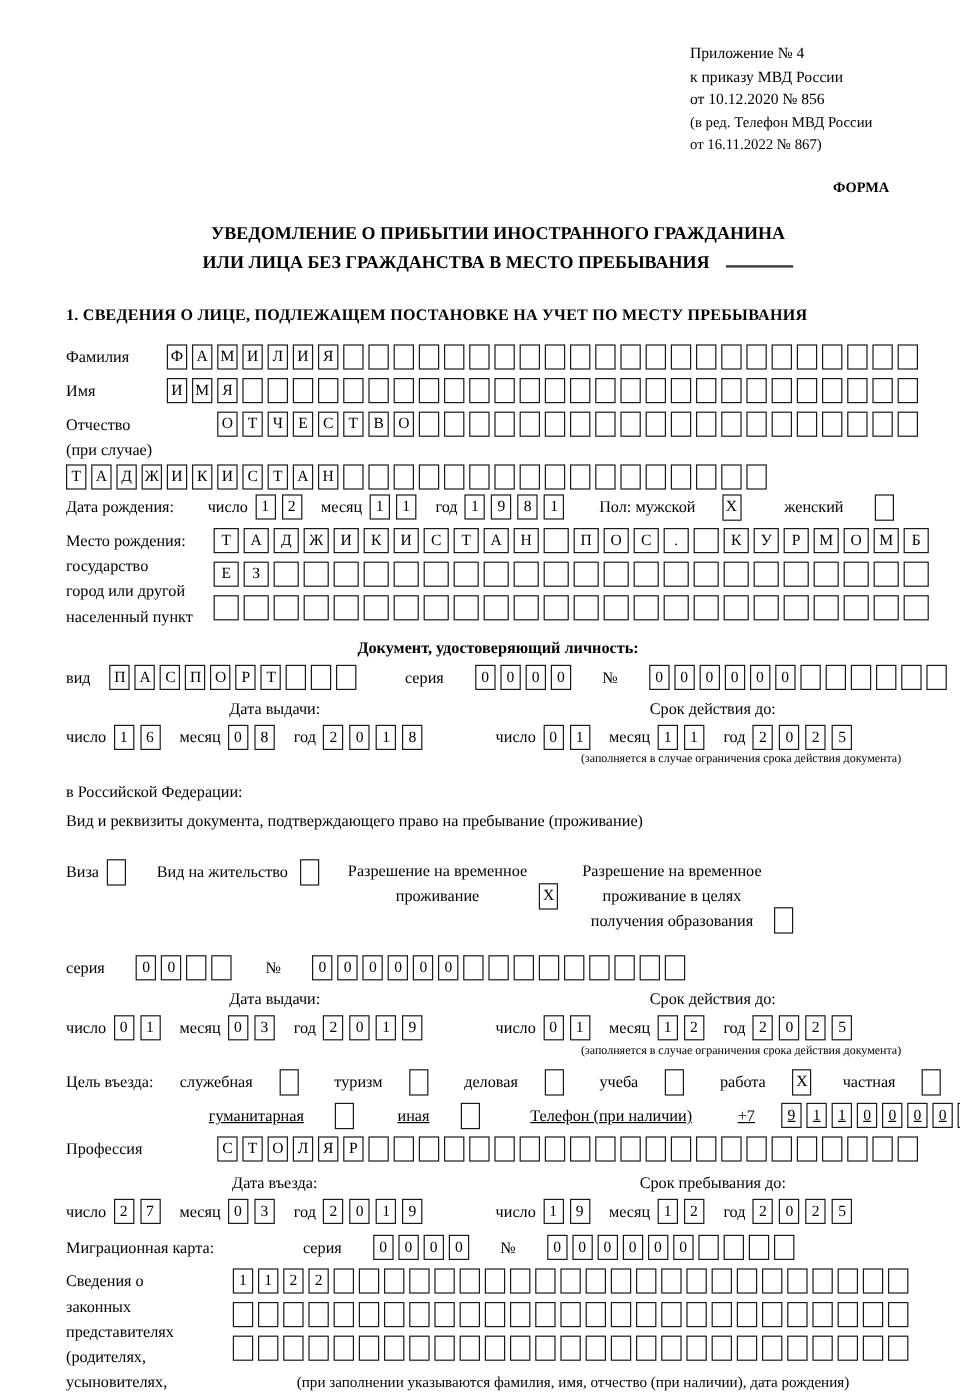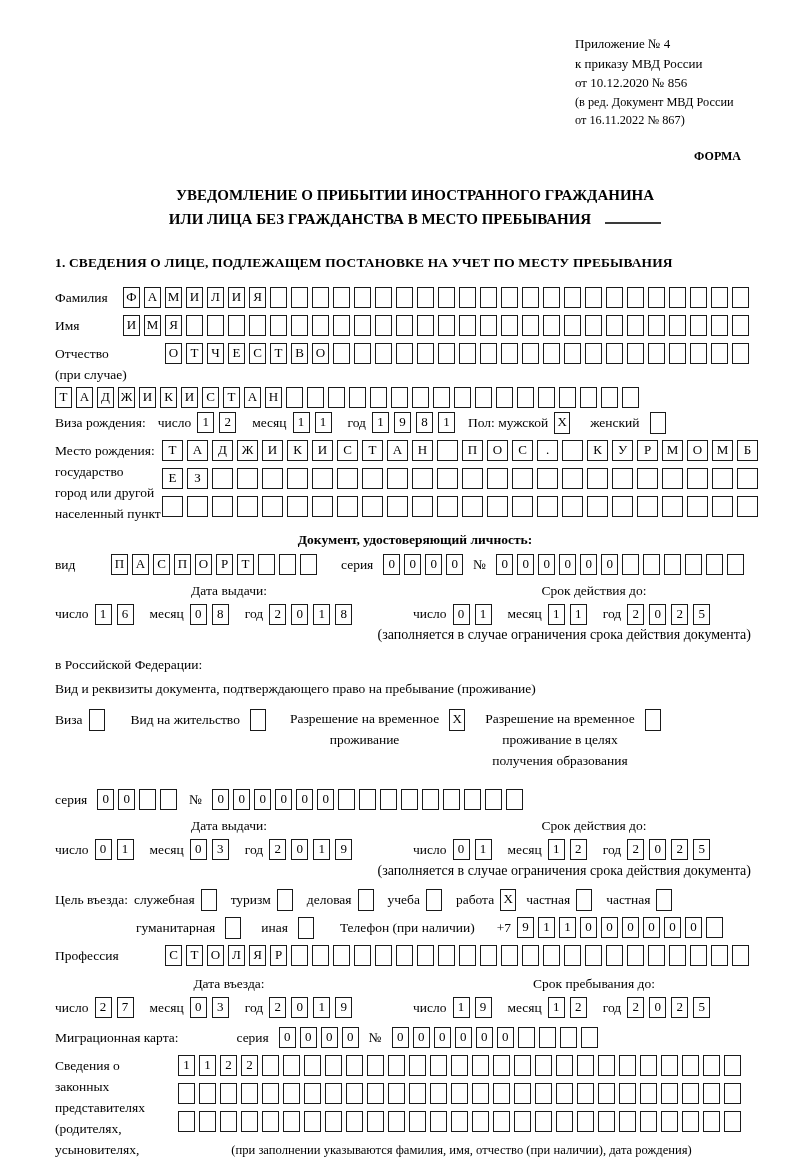--- a/index.html
+++ b/index.html
@@ -9,21 +9,21 @@
   
   .hdr{margin-left:auto;width:200px;line-height:1.5;font-size:13px;}
   .hdr .sub{font-size:12.3px;}
   .forma{text-align:right;font-weight:bold;padding-right:34px;margin-top:20px;font-size:12px;}
 
   .title{text-align:center;font-weight:bold;font-size:15px;margin-top:20px;line-height:1.55;}
   .blank-line{display:inline-block;width:56px;border-bottom:2px solid #3a3a3a;margin-left:14px;vertical-align:baseline;}
   .sec{font-weight:bold;font-size:13.4px;margin-top:24px;margin-bottom:16px;letter-spacing:.2px;}
 
   
-  .row{display:flex;align-items:flex-start;margin-bottom:6px;}
+  .row{display:flex;align-items:flex-start;margin-bottom:6px;gap:16px;}
   .lab{white-space:nowrap;line-height:22px;}
   .stack{line-height:21px;}
   .w68{width:68px;flex:none;}
   .w110{width:110px;flex:none;}
   .w105{width:107px;flex:none;}
   .w120{width:123px;flex:none;}
 
   
   .boxes{display:inline-flex;flex-wrap:nowrap;}
   .cell{display:inline-block;box-sizing:border-box;width:17px;height:21px;border:1.6px solid #1a1a1a;
@@ -37,46 +37,46 @@
   .dg .cell{margin-right:5px;}
   .dg-lab{margin:0 6px 0 11px;line-height:22px;}
   .dg .dg-lab:first-child{margin-left:12px;}
 
   .dpair{display:flex;margin-bottom:2px;}
   .dp-l{width:348px;flex:none;}
   .dp-r{flex:1;padding-left:10px;}
   .dp-head{text-align:center;margin-bottom:4px;line-height:1.3;}
   .dp-row{display:flex;align-items:flex-start;}
   .dp-row .dg .dg-lab:first-child{margin-left:0;}
-  .vnote{text-align:right;padding-right:24px;font-size:14px;margin:2px 0 10px;}
+  .vnote{text-align:right;padding-right:24px;font-size:10px;margin:2px 0 10px;}
 
   .doc-head{text-align:center;font-weight:bold;margin:8px 0 6px;}
   .plain{line-height:1.75;}
 
   .visa-row{display:flex;align-items:flex-start;margin:8px 0 18px;}
-  .vr-item{display:flex;align-items:flex-start;}
+  .vr-item{display:flex;align-items:flex-end;margin-top:12px;}
   .vr-stack{text-align:center;line-height:1.55;}
   .ml10{margin-left:10px;} .ml16{margin-left:16px;} .ml20{margin-left:20px;} .ml22{margin-left:22px;}
   .ml6{margin-left:6px;} .ml8{margin-left:8px;}
   .gap-r6{margin-right:6px;} .gap-r10{margin-right:10px;}
 
-  .indent105{margin-left:81px;}
+  .indent105{margin-left:119px;text-decoration:underline;}
   .note-legal{font-size:12.6px;margin:4px 0 0 150px;text-align:center;}
   .legal-col{display:flex;flex-direction:column;}
 </style>
 </head>
 <body>
 
 <div class="page">
 
   <div class="hdr">
     <div>Приложение № 4</div>
     <div>к приказу МВД России</div>
     <div>от 10.12.2020 № 856</div>
-    <div class="sub">(в ред. Документ МВД России</div>
+    <div class="sub">(в ред. Телефон МВД России</div>
     <div class="sub">от 16.11.2022 № 867)</div>
   </div>
   <div class="forma">ФОРМА</div>
 
   <div class="title">
     <div>УВЕДОМЛЕНИЕ О ПРИБЫТИИ ИНОСТРАННОГО ГРАЖДАНИНА</div>
     <div><span>ИЛИ ЛИЦА БЕЗ ГРАЖДАНСТВА В МЕСТО ПРЕБЫВАНИЯ</span><span class="blank-line"></span></div>
   </div>
 
   <div class="sec">1. СВЕДЕНИЯ О ЛИЦЕ, ПОДЛЕЖАЩЕМ ПОСТАНОВКЕ НА УЧЕТ ПО МЕСТУ ПРЕБЫВАНИЯ</div>
@@ -217,21 +217,21 @@
         <span class="cell"></span>
         <span class="cell"></span>
         <span class="cell"></span>
         <span class="cell"></span>
         <span class="cell"></span>
         <span class="cell"></span>
       </span>
   </div>
 
   <div class="row">
-    <span class="lab">Виза рождения:</span>
+    <span class="lab">Дата рождения:</span>
     <span class="dg">
         <span class="dg-lab">число</span>
         <span class="cell dg-cell">1</span>
         <span class="cell dg-cell">2</span>
         <span class="dg-lab">месяц</span>
         <span class="cell dg-cell">1</span>
         <span class="cell dg-cell">1</span>
         <span class="dg-lab">год</span>
         <span class="cell dg-cell">1</span>
         <span class="cell dg-cell">9</span>

